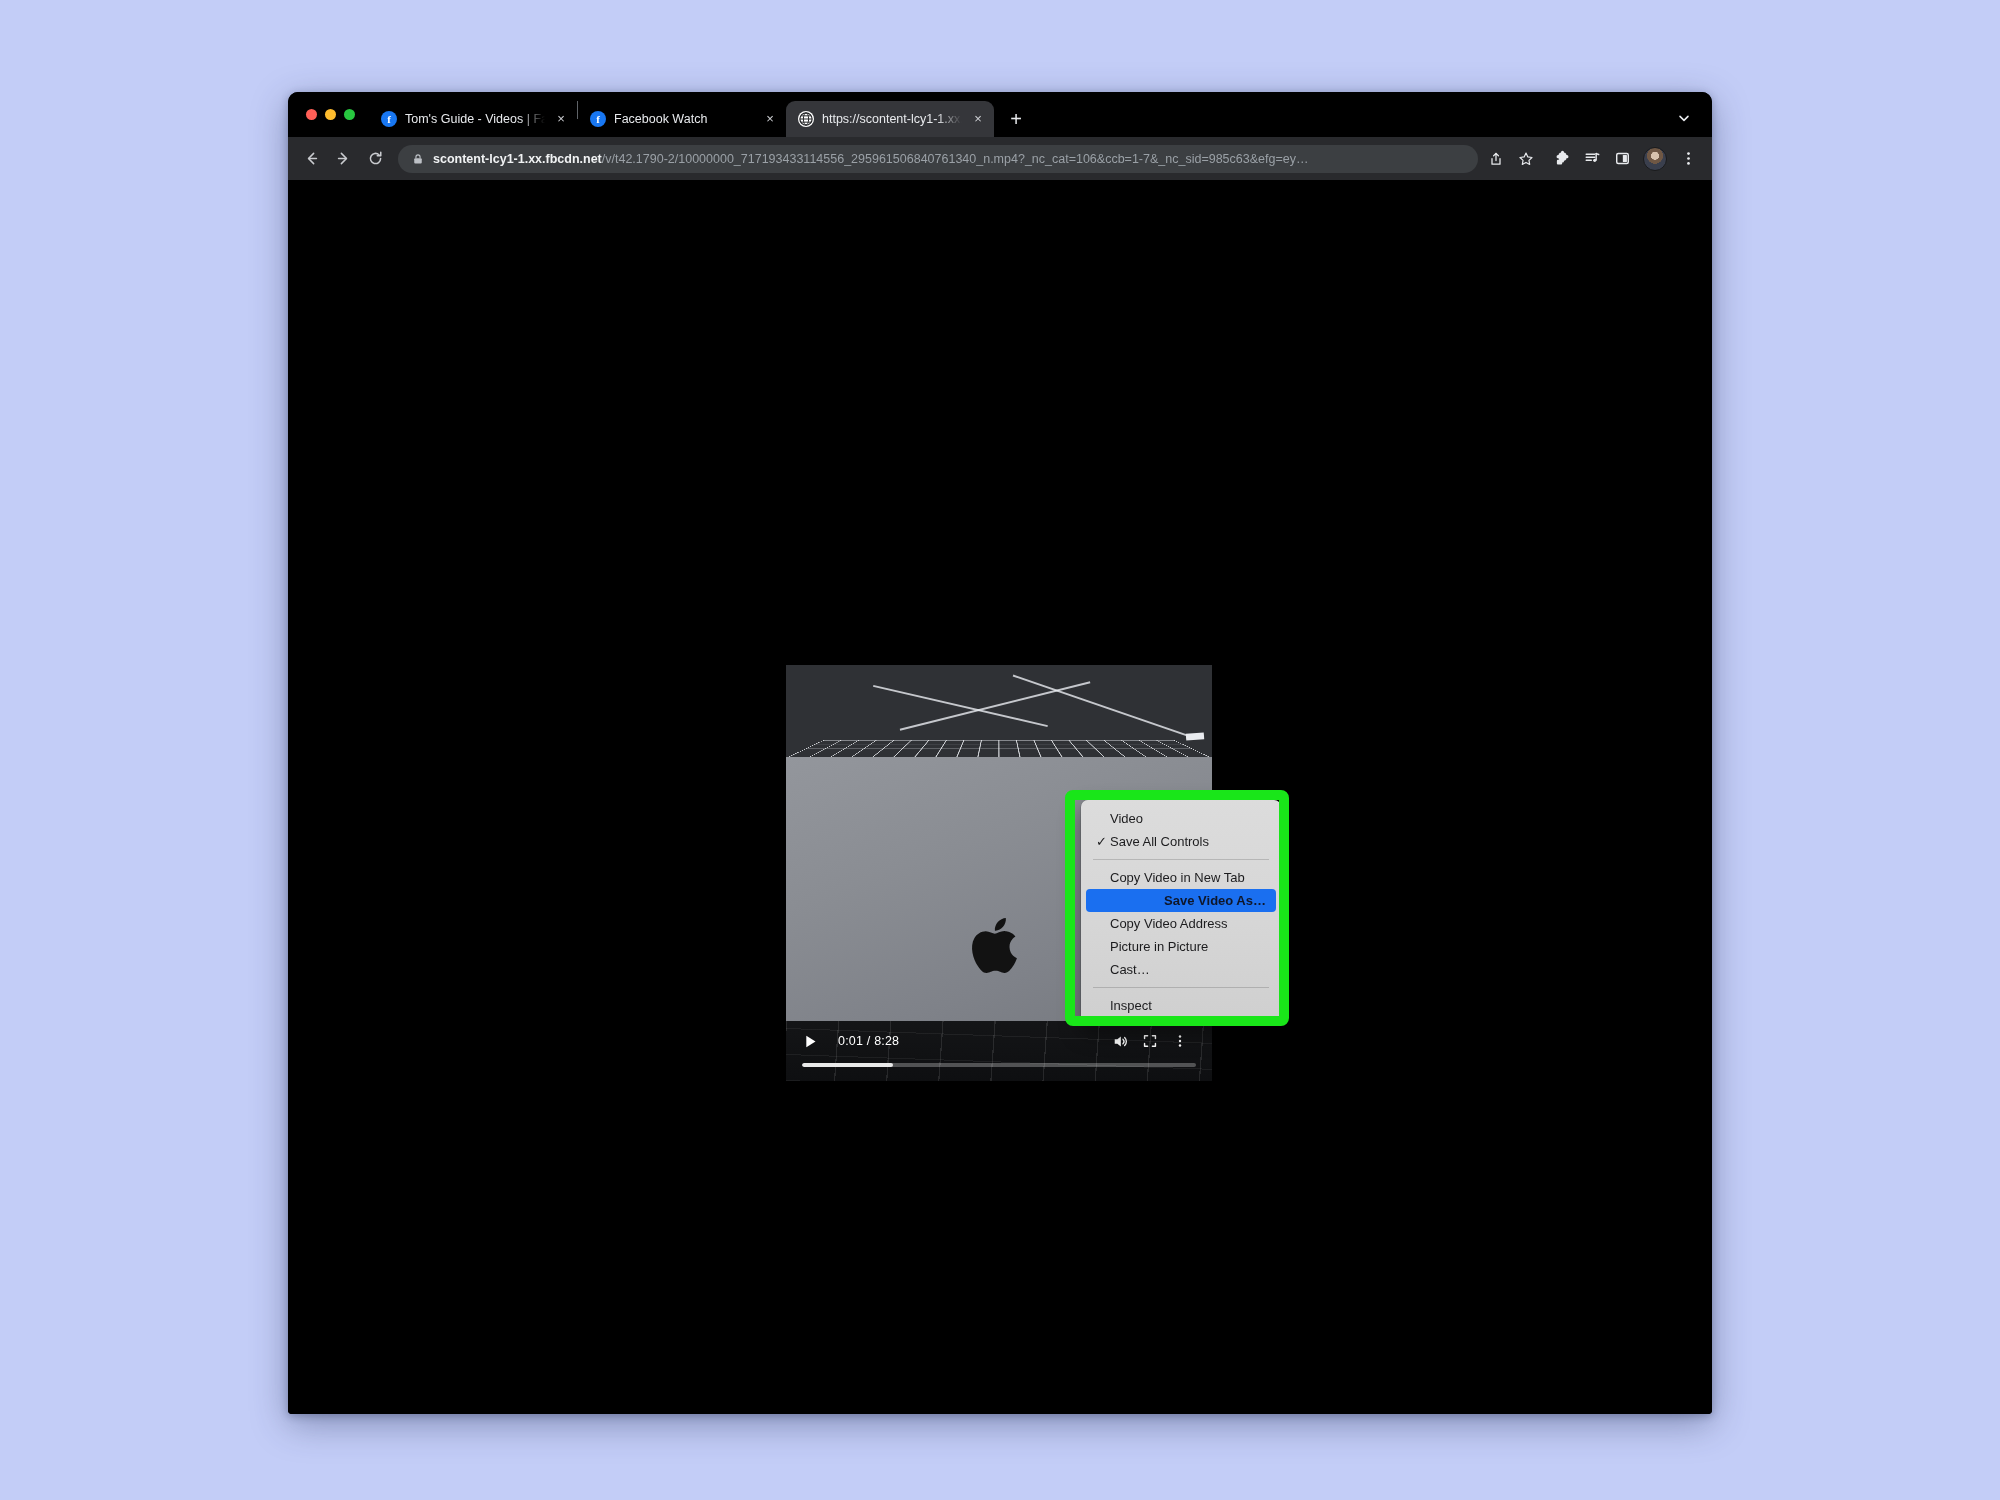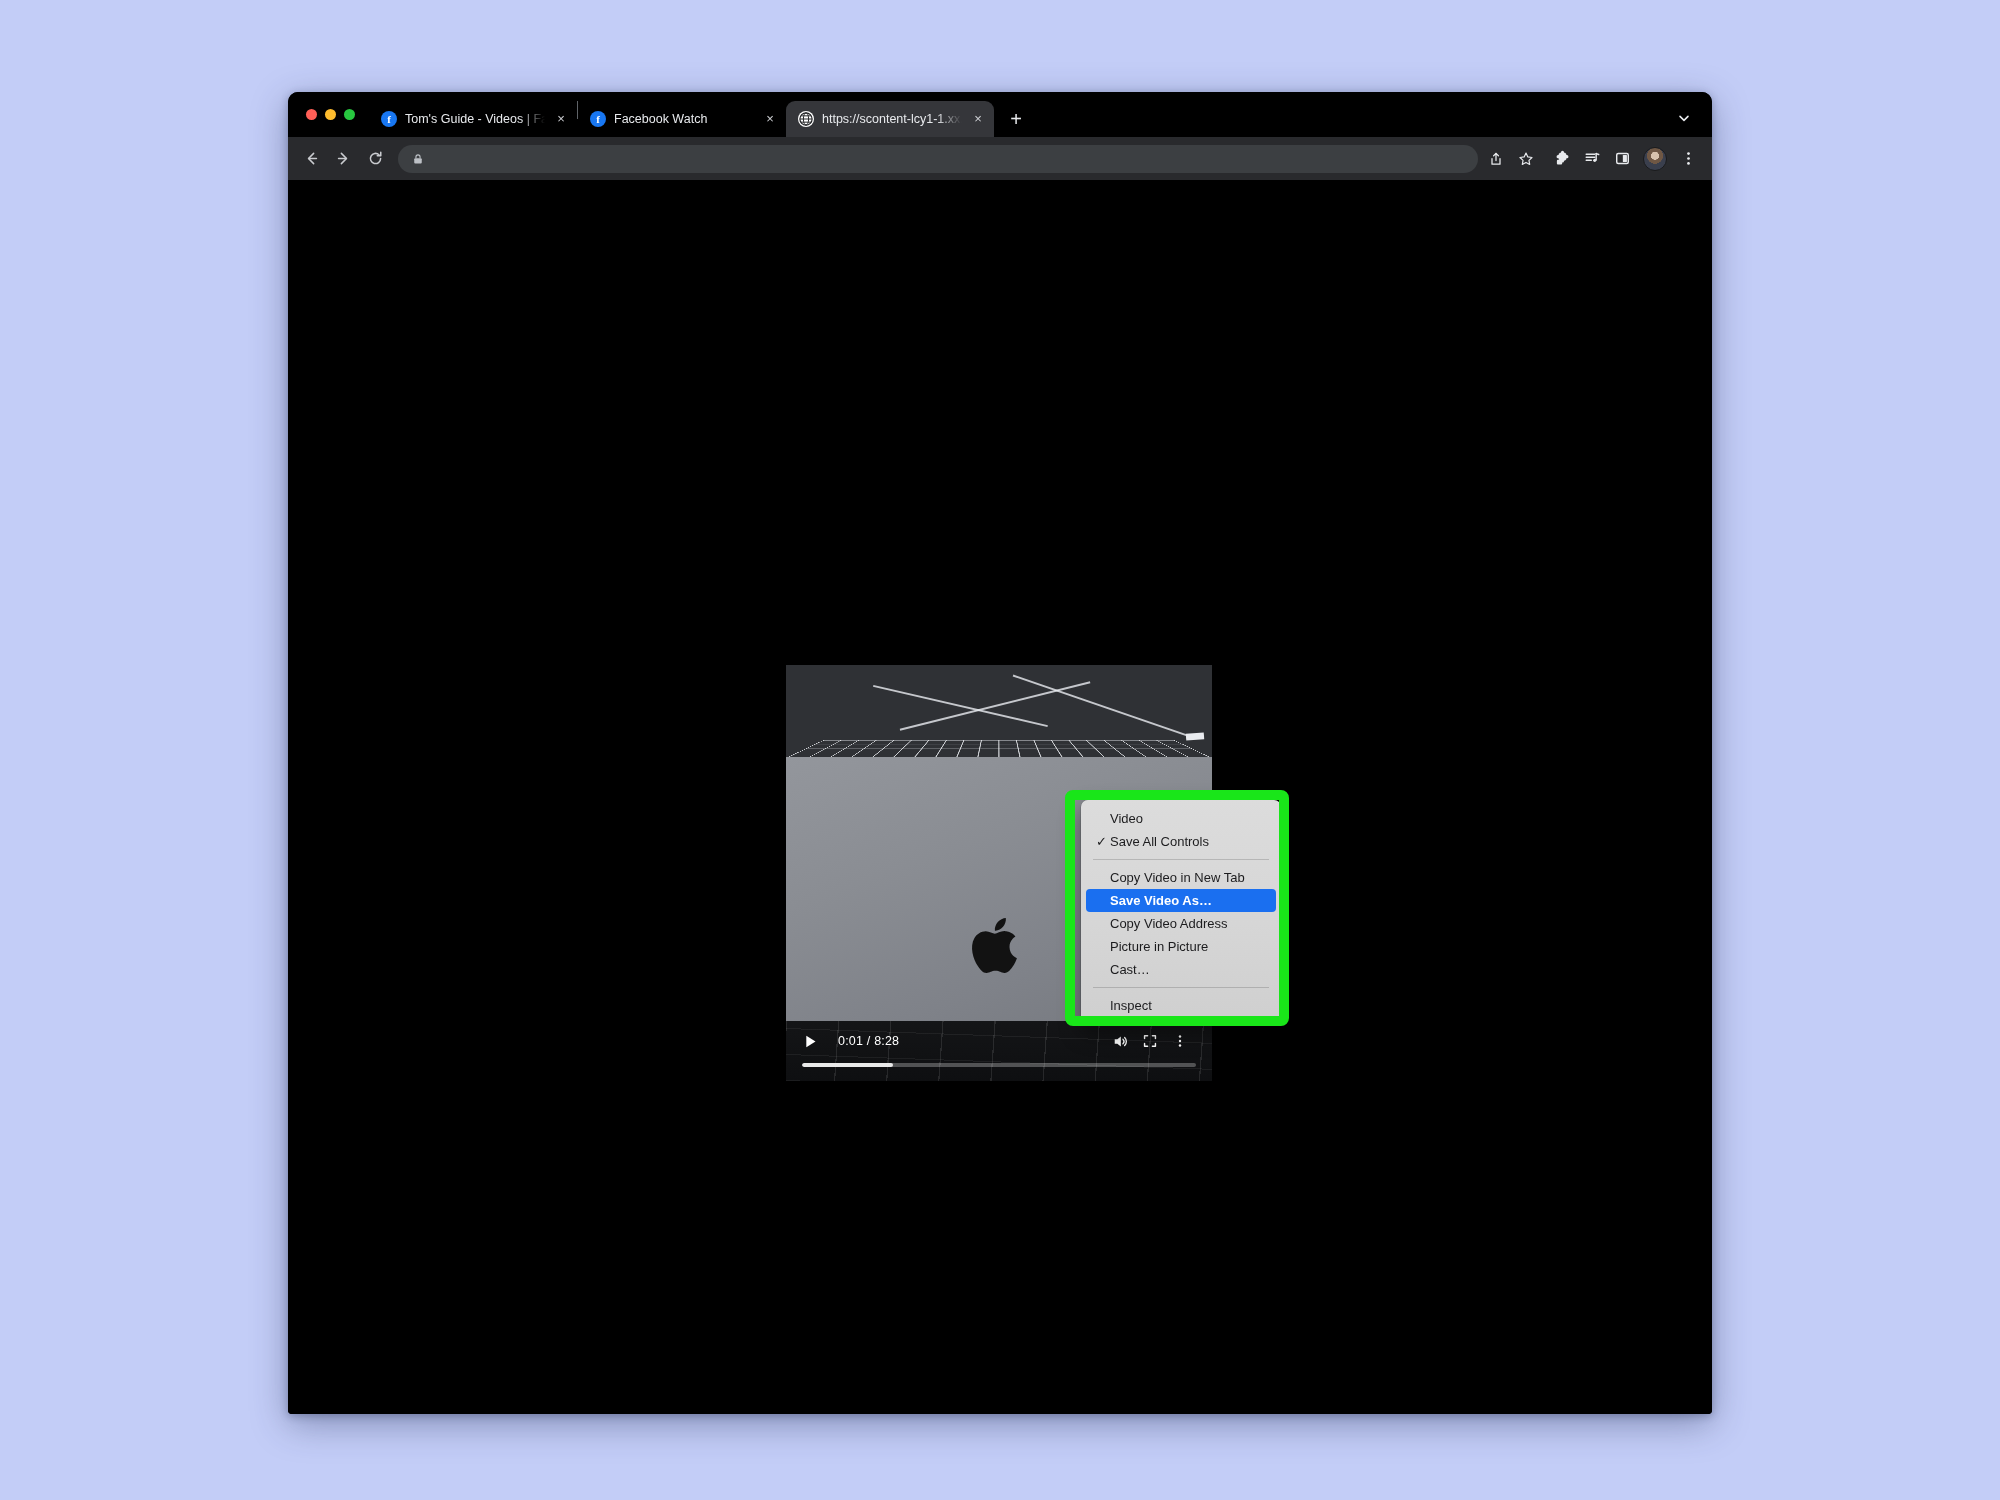--- a/index.html
+++ b/index.html
@@ -414,21 +414,22 @@
   .menu-item .check-slot {
     width: 14px;
     flex: 0 0 14px;
     font-size: 13px;
     line-height: 1;
     color: #1c1c1e;
   }
   .menu-item .menu-label { flex: 1 1 auto; }
   .menu-item.highlighted {
     background: #1a6ff0;
-    color: #ffffff;
+    color: #0f172a;
+    text-align: right;
   }
   .menu-item.highlighted .menu-label { font-weight: 600; }
   .menu-sep {
     height: 1px;
     background: rgba(0,0,0,0.16);
     margin: 6px 12px;
   }
 </style>
 </head>
 <body>
@@ -501,20 +502,21 @@
       </svg>
     </div>
 
     <div id="omnibox">
       <span id="lock-icon">
         <svg viewBox="0 0 14 14" width="12" height="12" aria-hidden="true">
           <rect x="2.6" y="6" width="8.8" height="6.2" rx="1.2" fill="currentColor"></rect>
           <path d="M4.6 6V4.6a2.4 2.4 0 0 1 4.8 0V6" fill="none" stroke="currentColor" stroke-width="1.3"></path>
         </svg>
       </span>
+      <span id="url-text"><span class="url-host">scontent-lcy1-1.xx.fbcdn.net</span><span class="url-path">/v/t42.1790-2/10000000_717193433114556_295961506840761340_n.mp4?_nc_cat=106&amp;ccb=1-7&amp;_nc_sid=985c63&amp;efg=ey…</span></span>
     </div>
 
     <div id="omnibox-actions">
       <div class="tb-icon">
         <svg viewBox="0 0 20 20" width="16" height="16" aria-hidden="true">
           <path d="M10 3v9" stroke="currentColor" stroke-width="1.6" stroke-linecap="round"></path>
           <path d="M7 6l3-3 3 3" fill="none" stroke="currentColor" stroke-width="1.6" stroke-linecap="round" stroke-linejoin="round"></path>
           <path d="M5 9.5v7h10v-7" fill="none" stroke="currentColor" stroke-width="1.6" stroke-linecap="round" stroke-linejoin="round"></path>
         </svg>
       </div>

